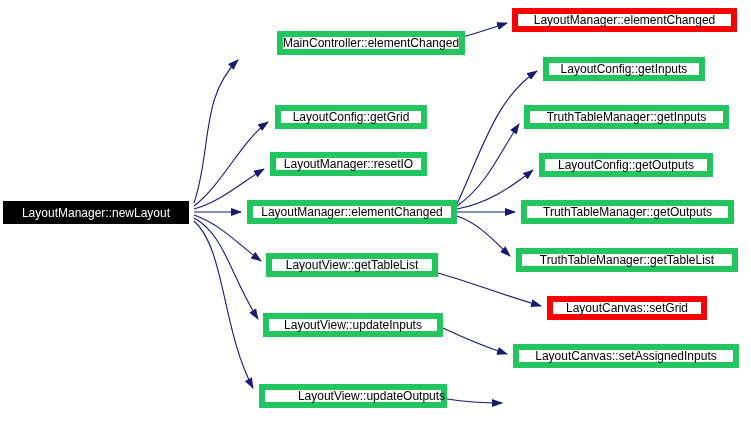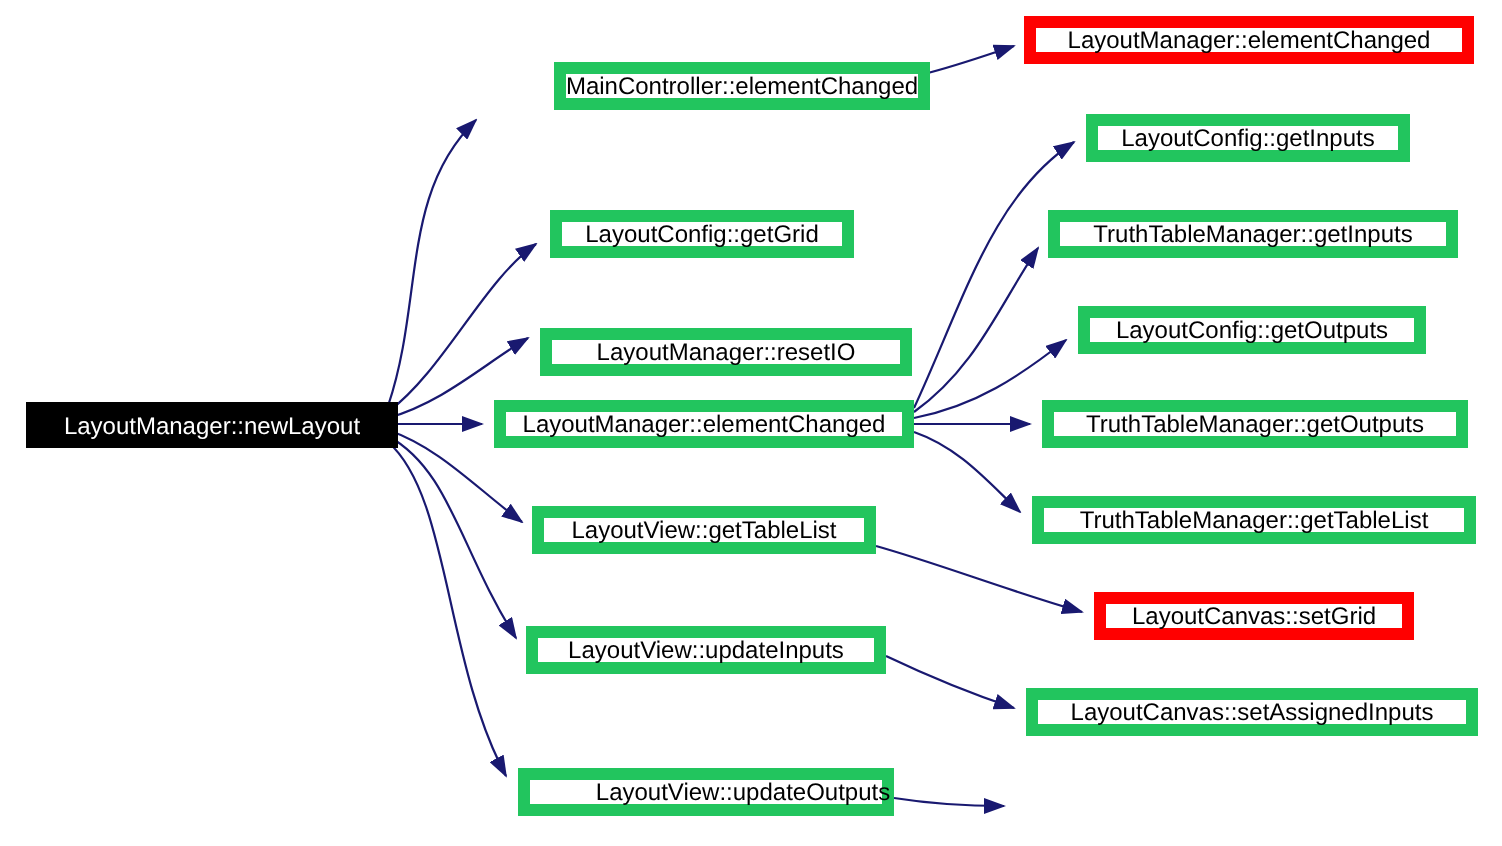--- a/index.html
+++ b/index.html
@@ -32,25 +32,25 @@
   .node.root {
     background: #000000;
     color: #ffffff;
     border-color: #000000;
     cursor: default;
   }
   .node.highlight {
     border-color: #ff0000;
   }
   
-  #n-newLayout        { left:   13px; top: 201px; width: 186px; height: 23px; }
+  #n-newLayout        { left:   3px; top: 201px; width: 186px; height: 23px; }
   #n-mainCtrlElemChg  { left: 246px; top:  31px; width: 188px; height: 24px; margin-left: 31px; }
   #n-lmElemChg        { left: 512px; top:   8px; width: 225px; height: 24px; }
   #n-lcGetGrid        { left: 275px; top: 105px; width: 152px; height: 24px; }
-  #n-lmResetIO        { left: 270px; top: 152px; width: 186px; height: 24px; margin-top: 12px; }
+  #n-lmResetIO        { left: 270px; top: 152px; width: 157px; height: 24px; }
   #n-lmTablesChg      { left: 247px; top: 200px; width: 210px; height: 24px; }
   #n-lvUpdGrids       { left: 266px; top: 253px; width: 172px; height: 24px; }
   #n-lvUpdInputs      { left: 263px; top: 313px; width: 180px; height: 24px; }
   #n-lvUpdOutputs     { left: 259px; top: 384px; width: 188px; height: 24px; padding-left: 37px; }
   #n-lcGetInputs      { left: 543px; top:  57px; width: 162px; height: 24px; }
   #n-ttmGetInputs     { left: 524px; top: 105px; width: 205px; height: 24px; }
   #n-lcGetOutputs     { left: 539px; top: 153px; width: 174px; height: 24px; }
   #n-ttmGetOutputs    { left: 521px; top: 200px; width: 213px; height: 24px; }
   #n-ttmGetTableList  { left: 516px; top: 248px; width: 222px; height: 24px; }
   #n-lcvSetGrid       { left: 547px; top: 296px; width: 160px; height: 24px; }

